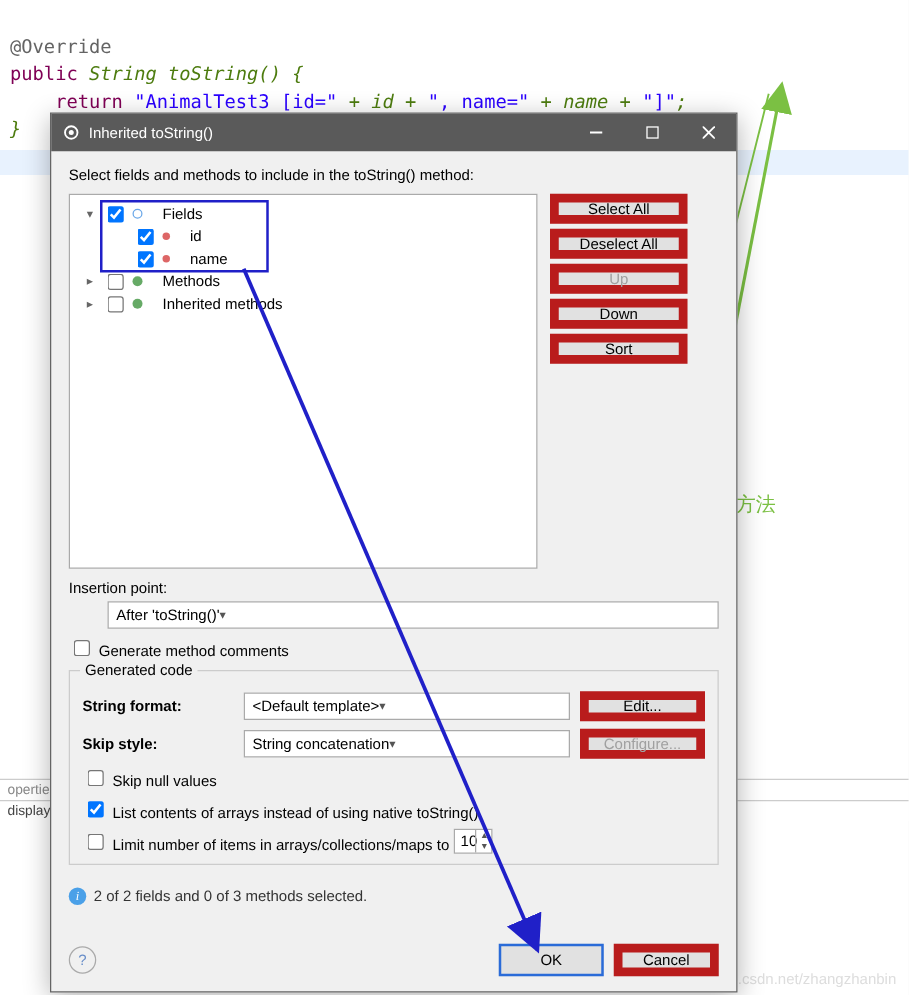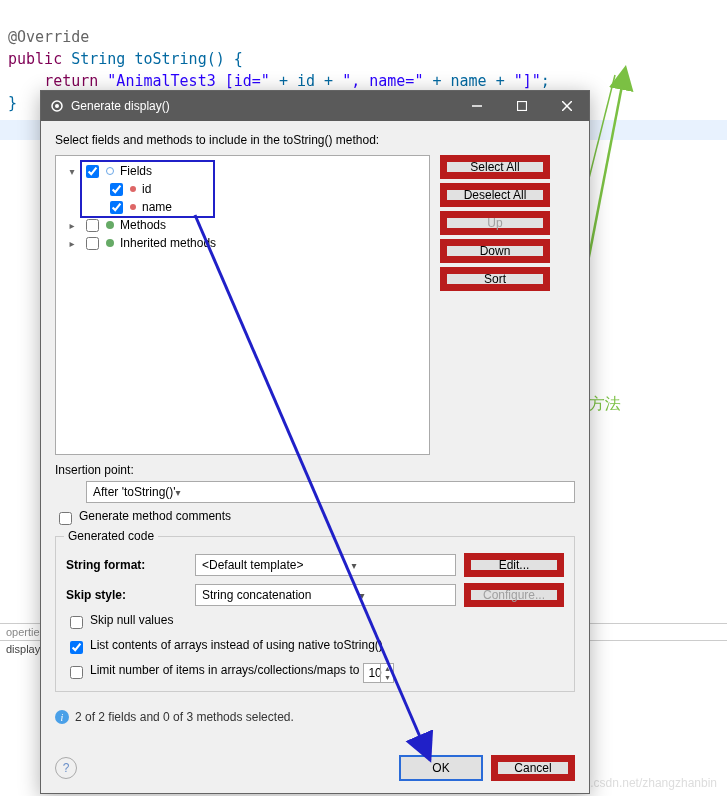--- a/index.html
+++ b/index.html
@@ -15,21 +15,21 @@
   }
   .code-area {
     font-family: Consolas, monospace;
     font-size: 15px;
     padding: 4px 8px;
     line-height: 22px;
     white-space: pre;
   }
   .kw-purple { color: #7f0055; font-weight: normal; }
   .str { color: #2a00ff; }
-  .plain { color: #0369a1; }
+  .plain { color: #4d7c0f; font-style: italic; }
   .anno { color: #646464; }
   .hl-line { background: #e8f2fe; position: absolute; left:0; right:0; height:20px; top:120px; z-index:0;}
   .bottom-panel {
     position: absolute;
     left: 0; right: 0; top: 623px;
     border-top: 1px solid #ccc;
     background: #fff;
     font-size: 11px;
   }
   .bp-tabs { border-bottom:1px solid #ccc; padding:2px 6px; color:#888;}
@@ -76,44 +76,44 @@
     overflow:auto;
     position:relative;
   }
   .tree-row { display:flex; align-items:center; height:18px; gap:4px; padding-left:4px;}
   .exp { width:12px; text-align:center; color:#666; font-size:10px;}
   .cb { width:13px; height:13px;}
   .circ { width:8px; height:8px; border-radius:50%; display:inline-block;}
   .circ-blue { border:1px solid #6aa7e8; background:#fff;}
   .circ-red { background:#d66; width:6px; height:6px;}
   .circ-green { background:#6a6; }
-  .tree-label { margin-left:2px;} .indent2{padding-left:44px;}
+  .tree-label { margin-left:12px;} .indent2{padding-left:44px;}
   .fields-box{ position:absolute; border:2.5px solid #2020c8; left:24px; top:4px; width:135px; height:58px;}
   .btn-col { display:flex; flex-direction:column; gap:4px; width:110px;}
   .btn {
     height:24px;
     border:7px solid #b91c1c;
     background:#e1e1e1;
     display:flex; align-items:center; justify-content:center;
     font-size:12px;
     cursor:default;
   }
   .btn.disabled { color:#a0a0a0; }
   .sect-label { margin-top:8px; margin-bottom:4px;}
   .combo {
     border:1px solid #aaa; background:#fff; height:22px;
     display:flex; align-items:center; padding:0 4px 0 6px;
     justify-content:flex-start;
     margin-left:31px;
   }
   .chev { font-size:10px; color:#555;}
-  .cb-row { display:flex; align-items:flex-start; gap:4px; margin-top:6px;}
+  .cb-row { display:flex; align-items:flex-end; gap:4px; margin-top:6px;}
   .field-row { display:flex; align-items:center; gap:8px; margin:6px 0;}
   .field-row .lbl { width:90px;font-weight:bold;}
-  .field-row .combo { flex:1;gap:48px;}
+  .field-row .combo { flex:1;}
   .field-row .btn { width:100px;}
   .groupbox {
     border:1px solid #ccc; padding:10px 10px 8px 10px; margin-top:8px; position:relative;
   }
   .groupbox .legend { position:absolute; top:-8px; left:8px; background:#f0f0f0; padding:0 4px; font-size:12px;}
   .spinner {
     display:inline-flex; border:1px solid #aaa; background:#fff; height:20px; align-items:stretch;
   }
   .spinner .val{ width:16px; display:flex; align-items:center; padding:0 4px;}
   .spinner .arrows { display:flex; flex-direction:column; border-left:1px solid #aaa;}
@@ -162,21 +162,21 @@
 </svg>
 
 <div class="dlg">
   <div class="titlebar">
     <span class="icon">
       <svg width="14" height="14" viewBox="0 0 14 14">
           <circle cx="7" cy="7" r="5" fill="none" stroke="#fff" stroke-width="1.5"></circle>
           <circle cx="7" cy="7" r="2" fill="#fff"></circle>
         </svg>
     </span>
-    <span class="title">Generate display()</span>
+    <span class="title">Inherited toString()</span>
     <div class="tb-btn">
         <svg width="10" height="10">
           <line x1="0" y1="5" x2="10" y2="5" stroke="#fff" stroke-width="1.5"></line>
         </svg>
       </div>
     <div class="tb-btn">
         <svg width="10" height="10">
           <rect x="0.5" y="0.5" width="9" height="9" fill="none" stroke="#fff" stroke-width="1.2"></rect>
         </svg>
       </div>

